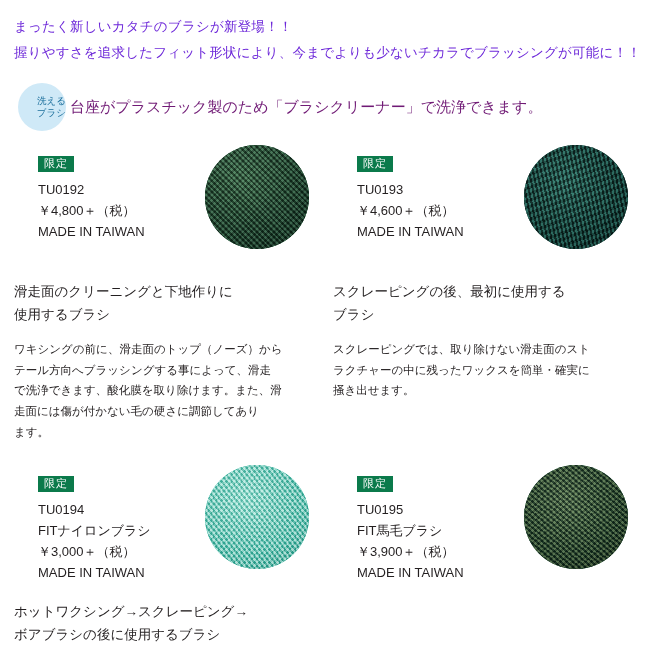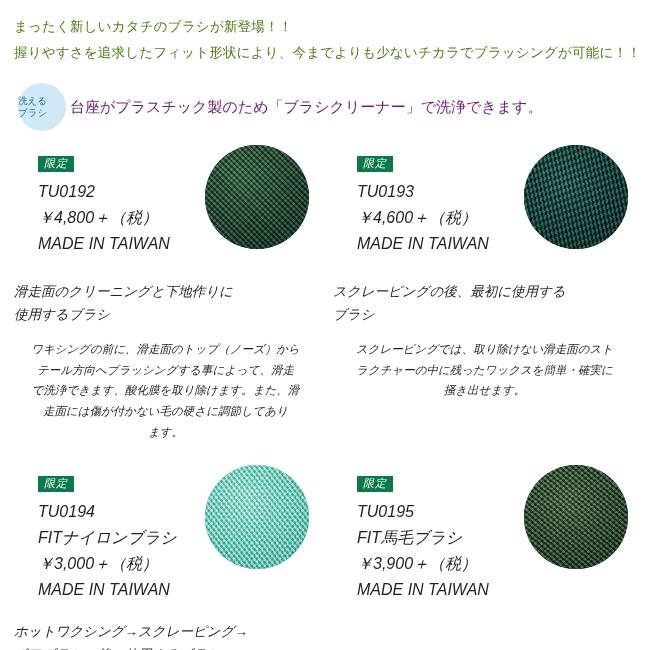--- a/index.html
+++ b/index.html
@@ -20,62 +20,61 @@
     height: 650px;
     box-sizing: border-box;
     padding: 14px 14px 0 14px;
   }
 
   
   .headline {
     font-size: 13.5px;
     line-height: 1.9;
     letter-spacing: 0.2px;
-    color: #4d7c0f;
+    color: #6d28d9;
   }
   .headline div {
     white-space: nowrap;
   }
 
   
   .wash-row {
     display: flex;
     align-items: center;
     margin-top: 18px;
     margin-left: 4px;
   }
   .wash-badge {
     width: 48px;
     height: 48px;
     border-radius: 50%;
     background: #cfe9f7;
     color: #1b6f9c;
     display: flex;
     flex-direction: column;
-    align-items: flex-start;
+    align-items: flex-end;
     justify-content: center;
     font-size: 9.5px;
     line-height: 1.25;
     flex: 0 0 auto;
     text-align: center;
   }
   .wash-text {
     font-size: 15px;
     margin-left: 4px;
     color: #701a75;
   }
 
   
   .grid {
     position: relative;
     margin-top: 22px;
   }
   .row {
     display: flex;
-    font-style: italic;
   }
   .col {
     width: 50%;
     box-sizing: border-box;
     position: relative;
   }
   .col.left { padding-right: 8px; }
   .col.right { padding-left: 8px; }
 
   .prod-head {
@@ -87,21 +86,21 @@
     display: inline-block;
     background: #0b7a4b;
     color: #ffffff;
     font-size: 11px;
     padding: 2px 6px 3px 6px;
     letter-spacing: 1px;
     line-height: 1;
   }
   .spec {
     margin-top: 7px;
-    font-size: 16px;
+    font-size: 13px;
     line-height: 1.62;
     color: #231f20;
   }
   .spec div { white-space: nowrap; }
 
   .swatch {
     position: absolute;
     top: -8px;
     right: 8px;
     width: 104px;
@@ -151,21 +150,21 @@
     color: #231f20;
   }
   .prod-title div { white-space: nowrap; }
 
   .prod-desc {
     font-size: 11.5px;
     line-height: 1.82;
     margin-top: 12px;
     color: #231f20;
   }
-  .prod-desc div { white-space: nowrap; text-align: center; }
+  .prod-desc div { white-space: nowrap; }
 
   .row2 { margin-top: 30px; }
 </style>
 </head>
 <body>
 
 <div class="page">
 
   <div class="headline">
     <div>まったく新しいカタチのブラシが新登場！！</div>

